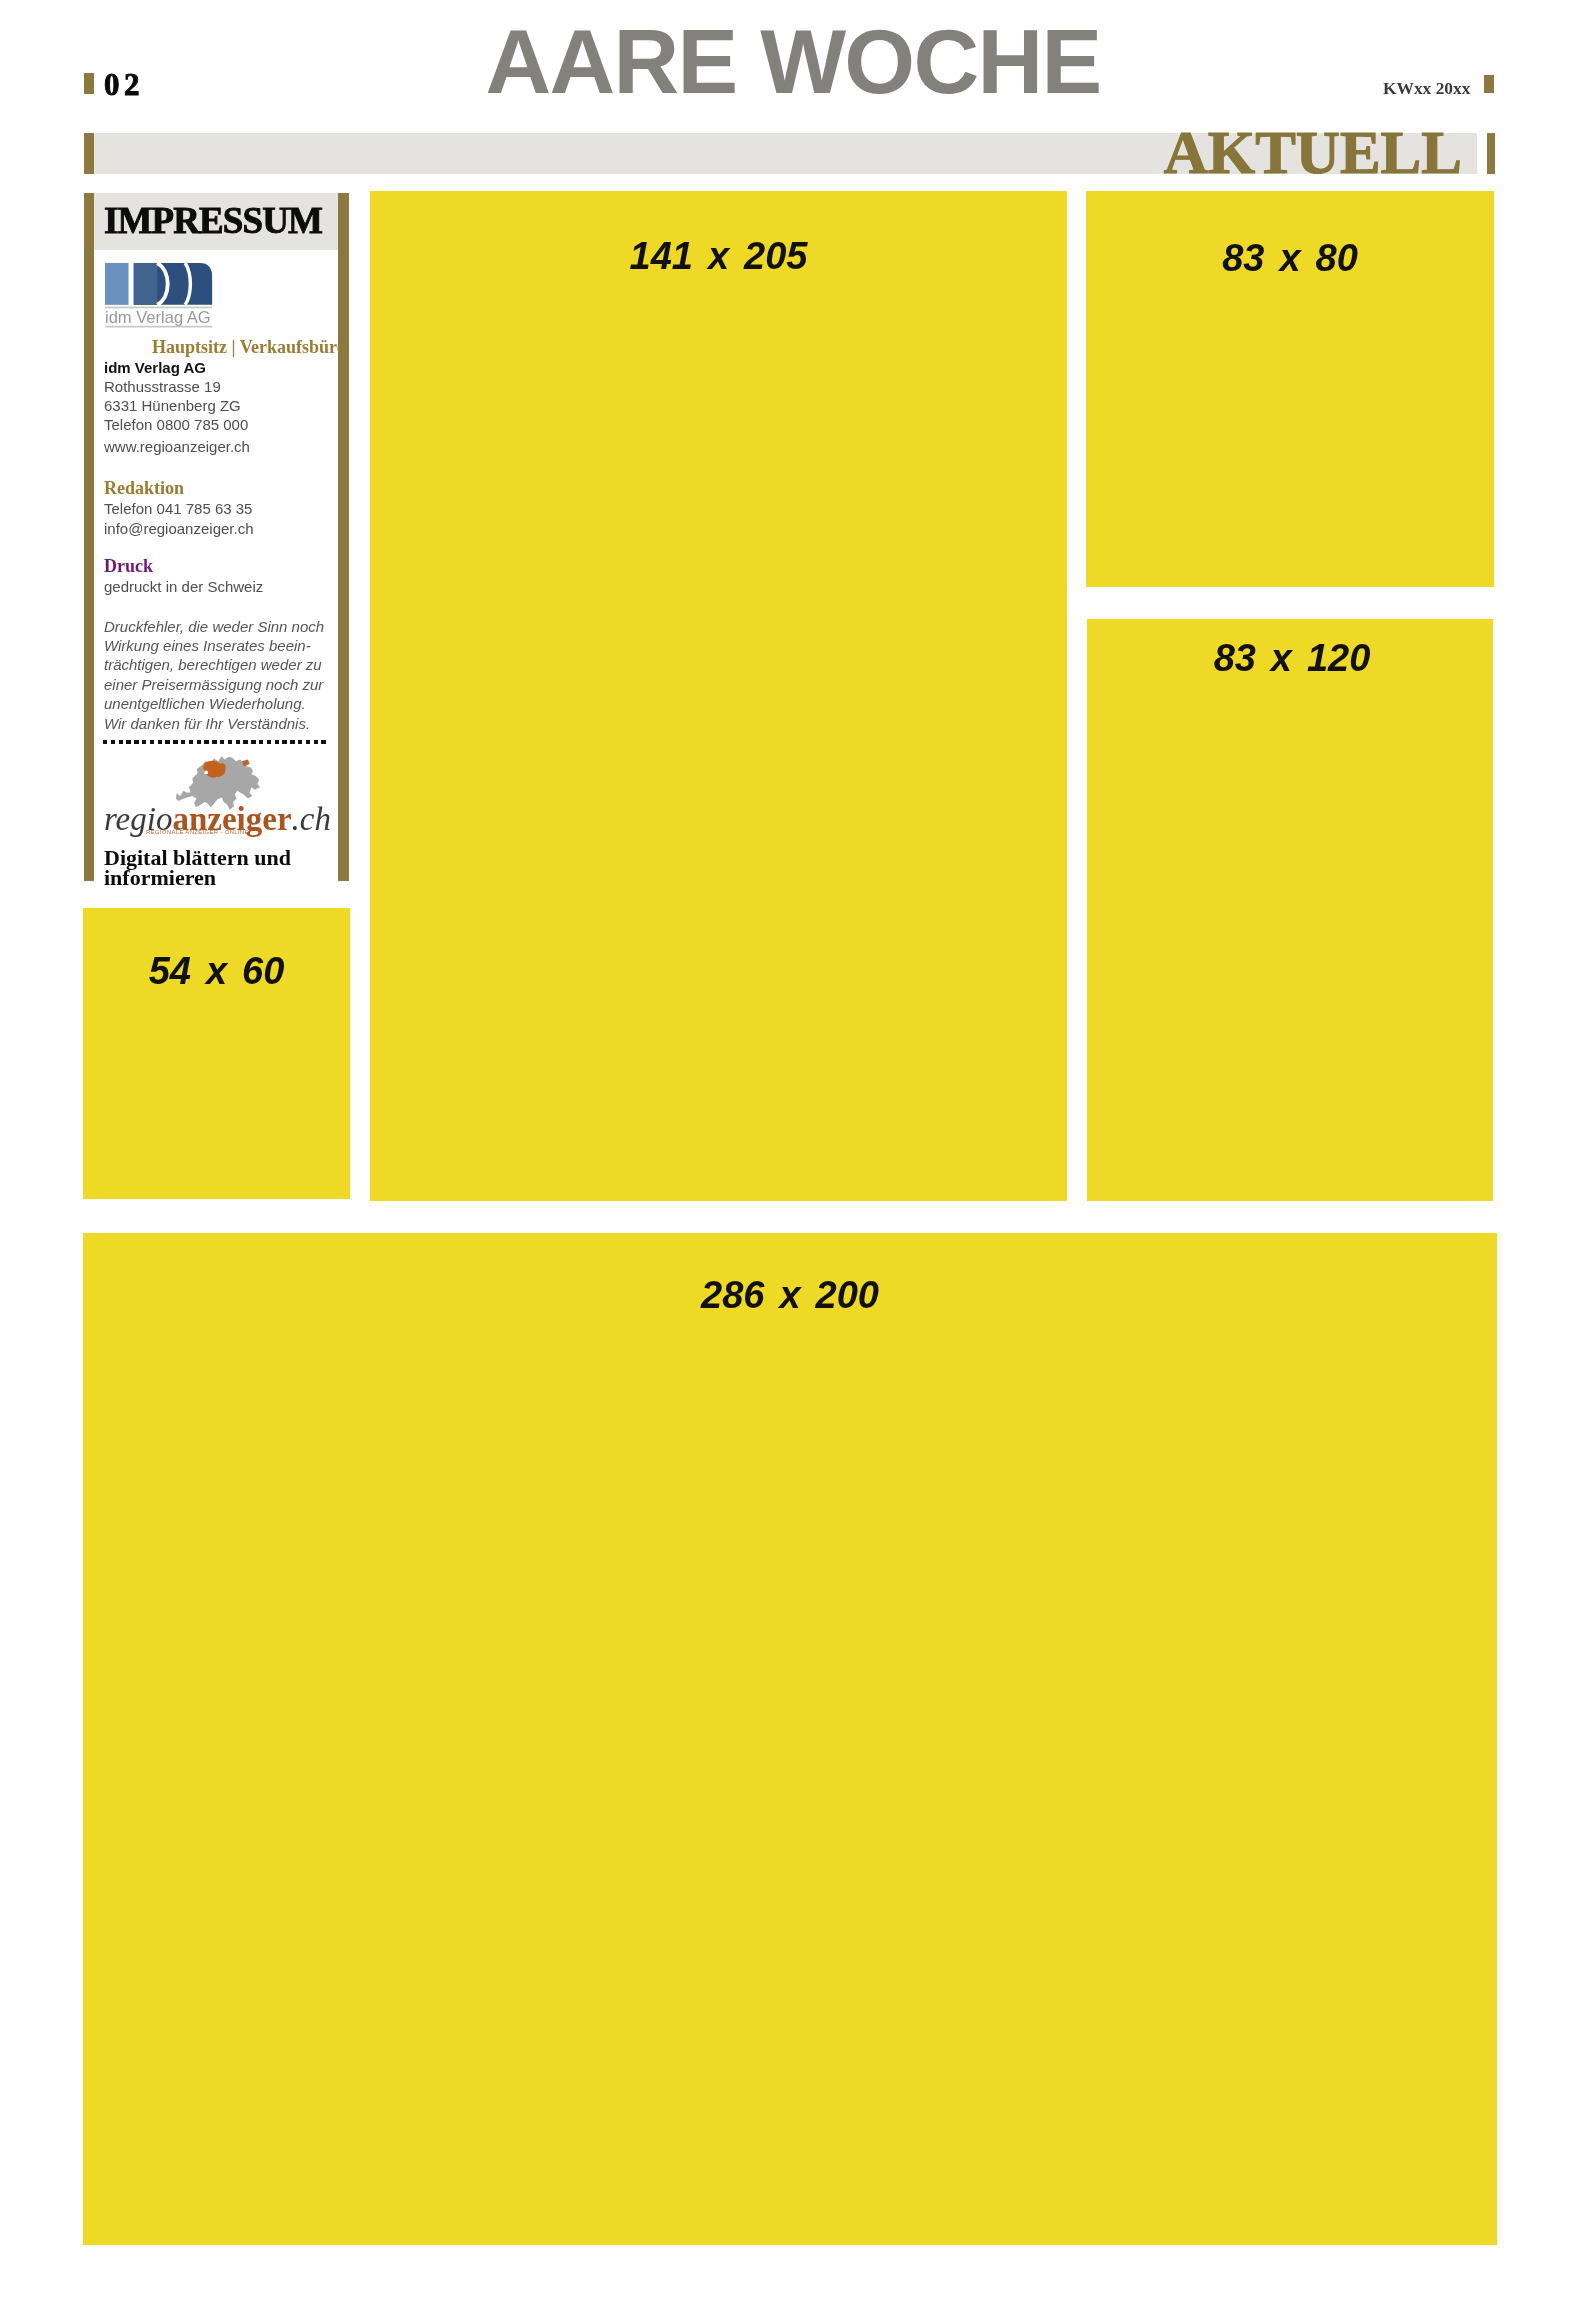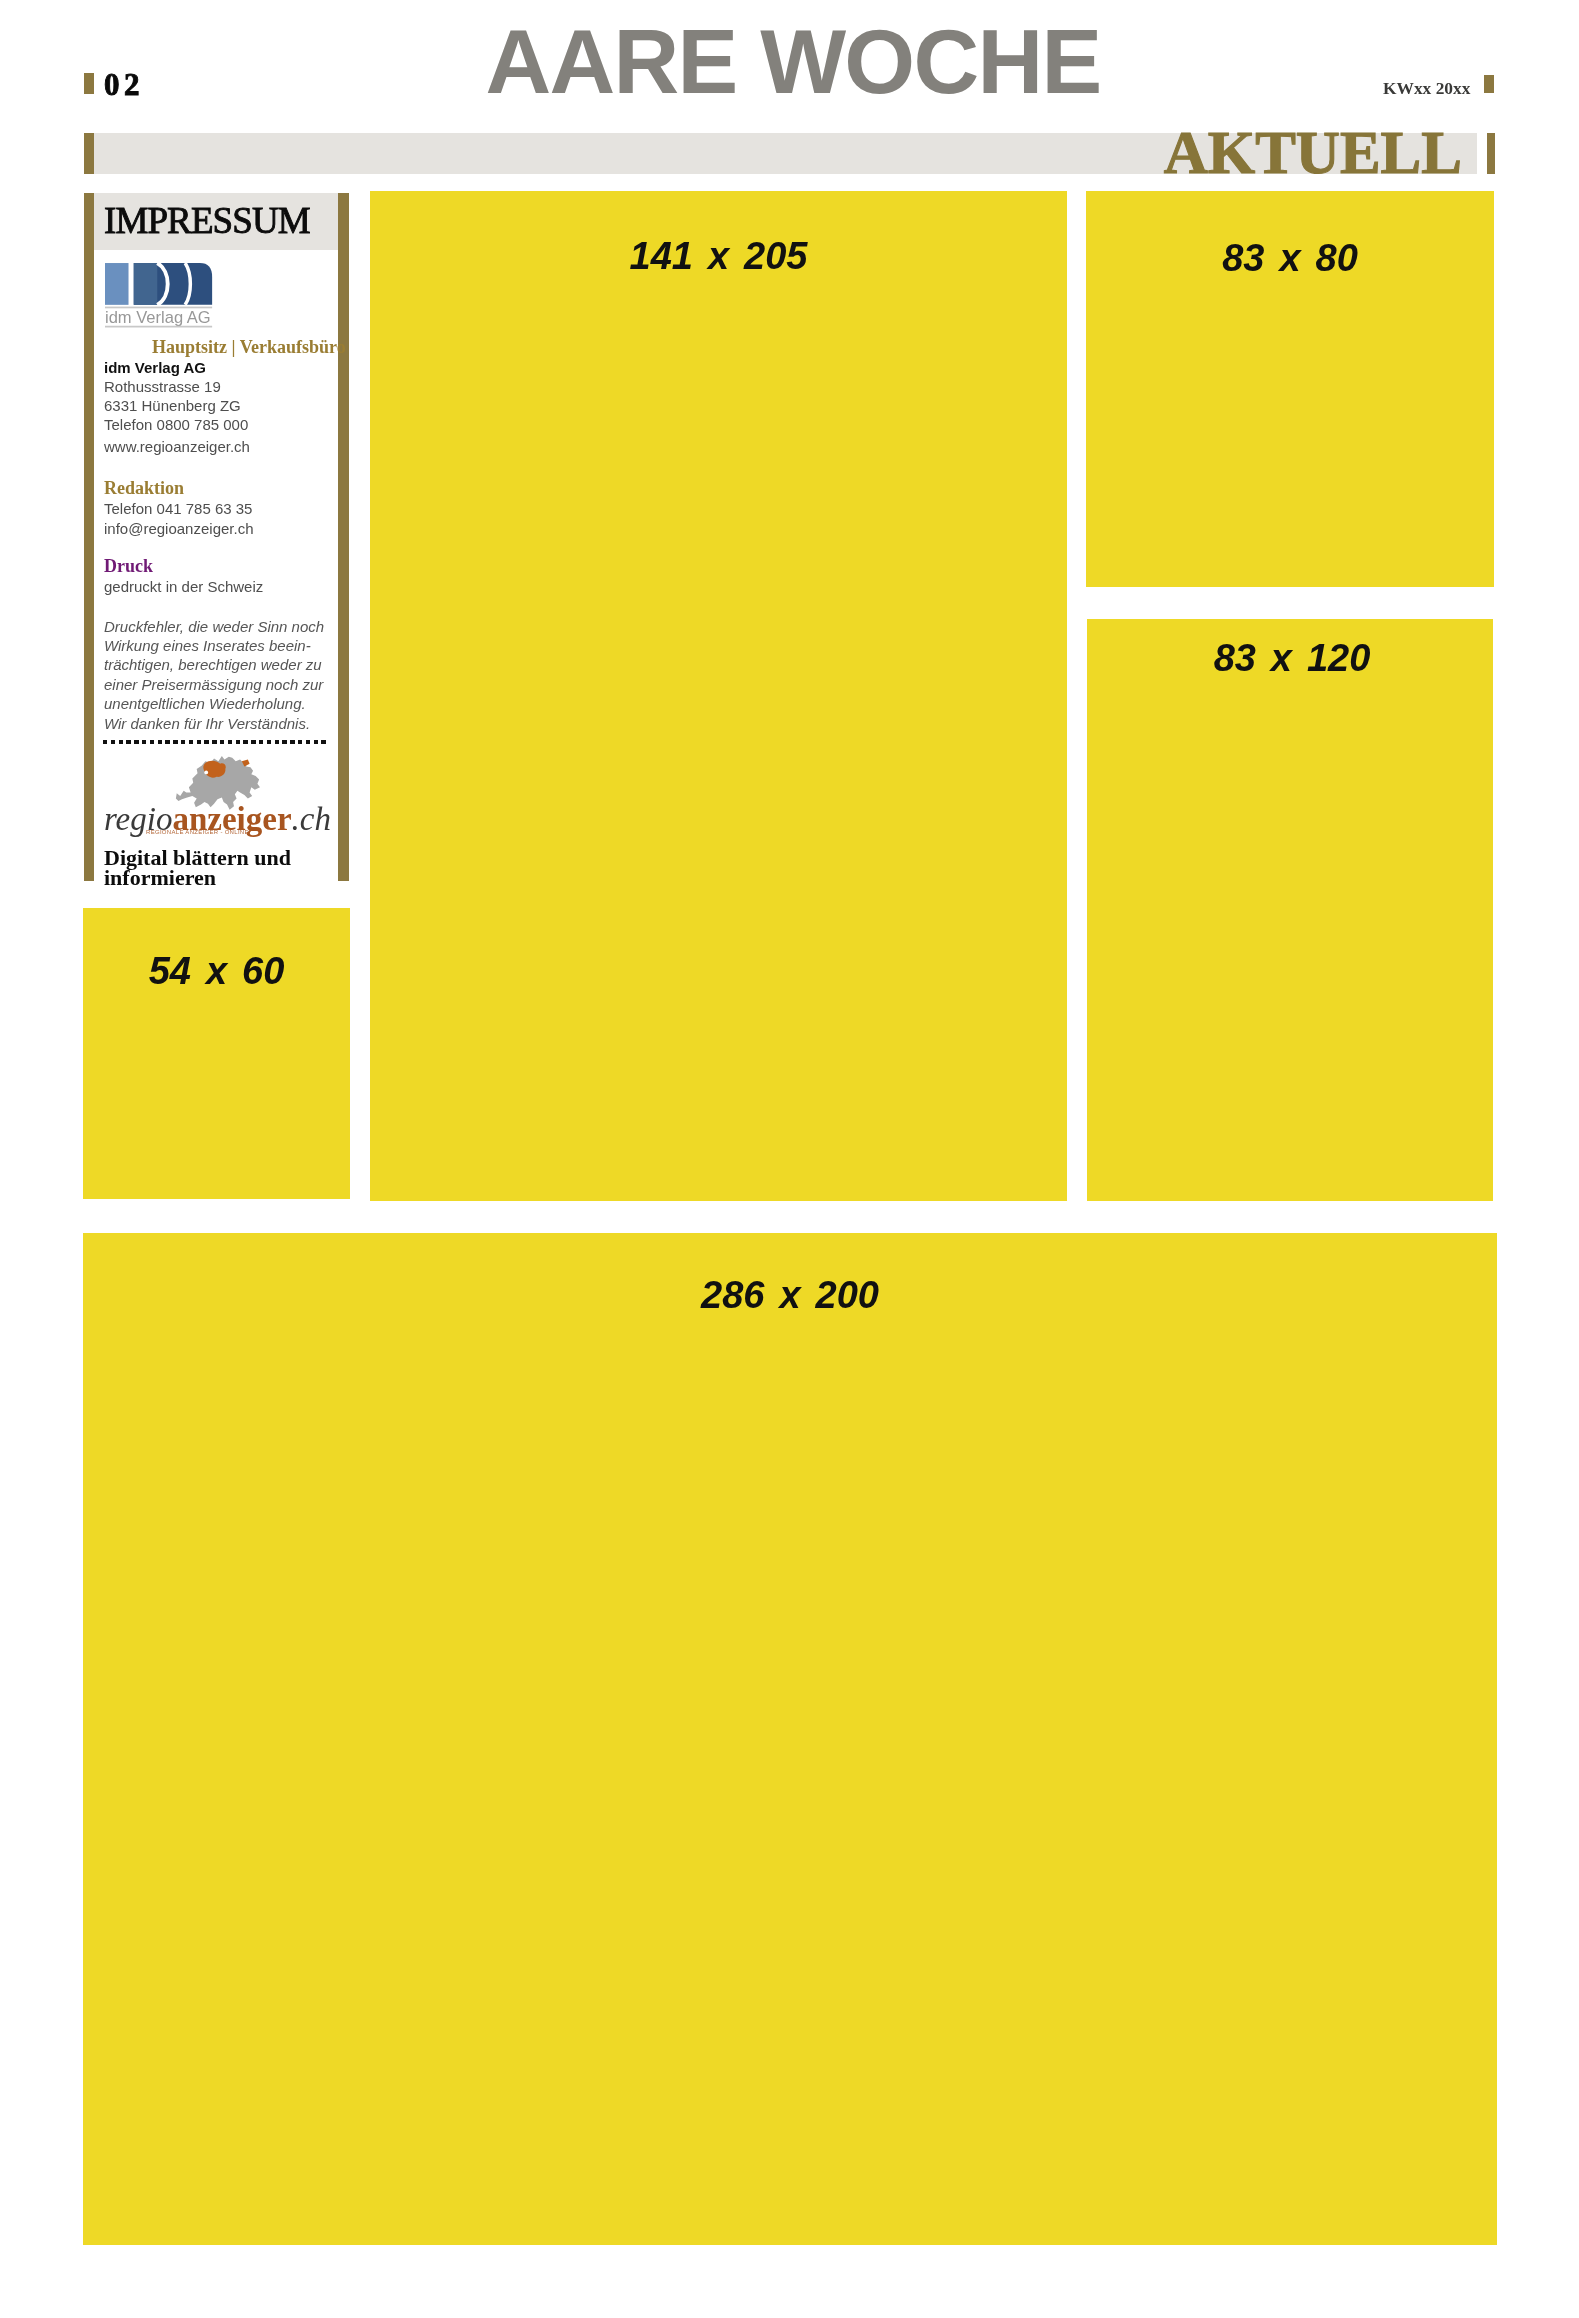--- a/index.html
+++ b/index.html
@@ -32,21 +32,21 @@
 <div class="abs" style="left:1044px;top:122px;width:418px;text-align:right;font-family:'Liberation Serif',serif;font-weight:bold;font-size:61px;line-height:61px;color:#877539;-webkit-text-stroke:1.1px #877539;">AKTUELL</div>
 
 <div class="abs bar" style="left:1487px;top:133px;width:7.8px;height:41px;"></div>
 
 <div class="abs bar" style="left:84px;top:193px;width:10.4px;height:688px;"></div>
 
 <div class="abs bar" style="left:338px;top:193px;width:11.3px;height:688px;"></div>
 
 <div class="abs" style="left:94px;top:193px;width:244px;height:57px;background:#e5e3df;"></div>
 
-<div class="abs" style="left:104px;top:199px;font-family:'Liberation Serif',serif;font-weight:normal;font-size:37px;letter-spacing:-0.9px;color:#0c0c0c;-webkit-text-stroke:0.9px #0c0c0c;">IMPRESSUM</div>
+<div class="abs" style="left:104px;top:199px;font-family:'Liberation Serif',serif;font-weight:bold;font-size:37px;letter-spacing:-0.9px;color:#0c0c0c;-webkit-text-stroke:0.9px #0c0c0c;">IMPRESSUM</div>
 
 <svg class="abs" style="left:105px;top:263px;" width="108" height="68" viewBox="0 0 124 78">
   <rect x="0" y="0" width="27" height="48" fill="#6a90bf"></rect>
   <path d="M33,0 H109 Q123,0 123,16 V48 H33 Z" fill="#2d4f7e"></path>
   <rect x="33" y="0" width="27" height="48" fill="#41658f"></rect>
   <path d="M60,0 C76,9 76,39 60,48" stroke="#ffffff" stroke-width="4.5" fill="none"></path>
   <path d="M92,0 C100,12 100,36 92,48" stroke="#ffffff" stroke-width="4" fill="none"></path>
   <rect x="0" y="50" width="123" height="2" fill="#c8c8c8"></rect>
   <text x="0" y="69" font-family="Liberation Sans" font-size="19" fill="#989898">idm Verlag AG</text>
   <rect x="0" y="72" width="123" height="2" fill="#c8c8c8"></rect>

